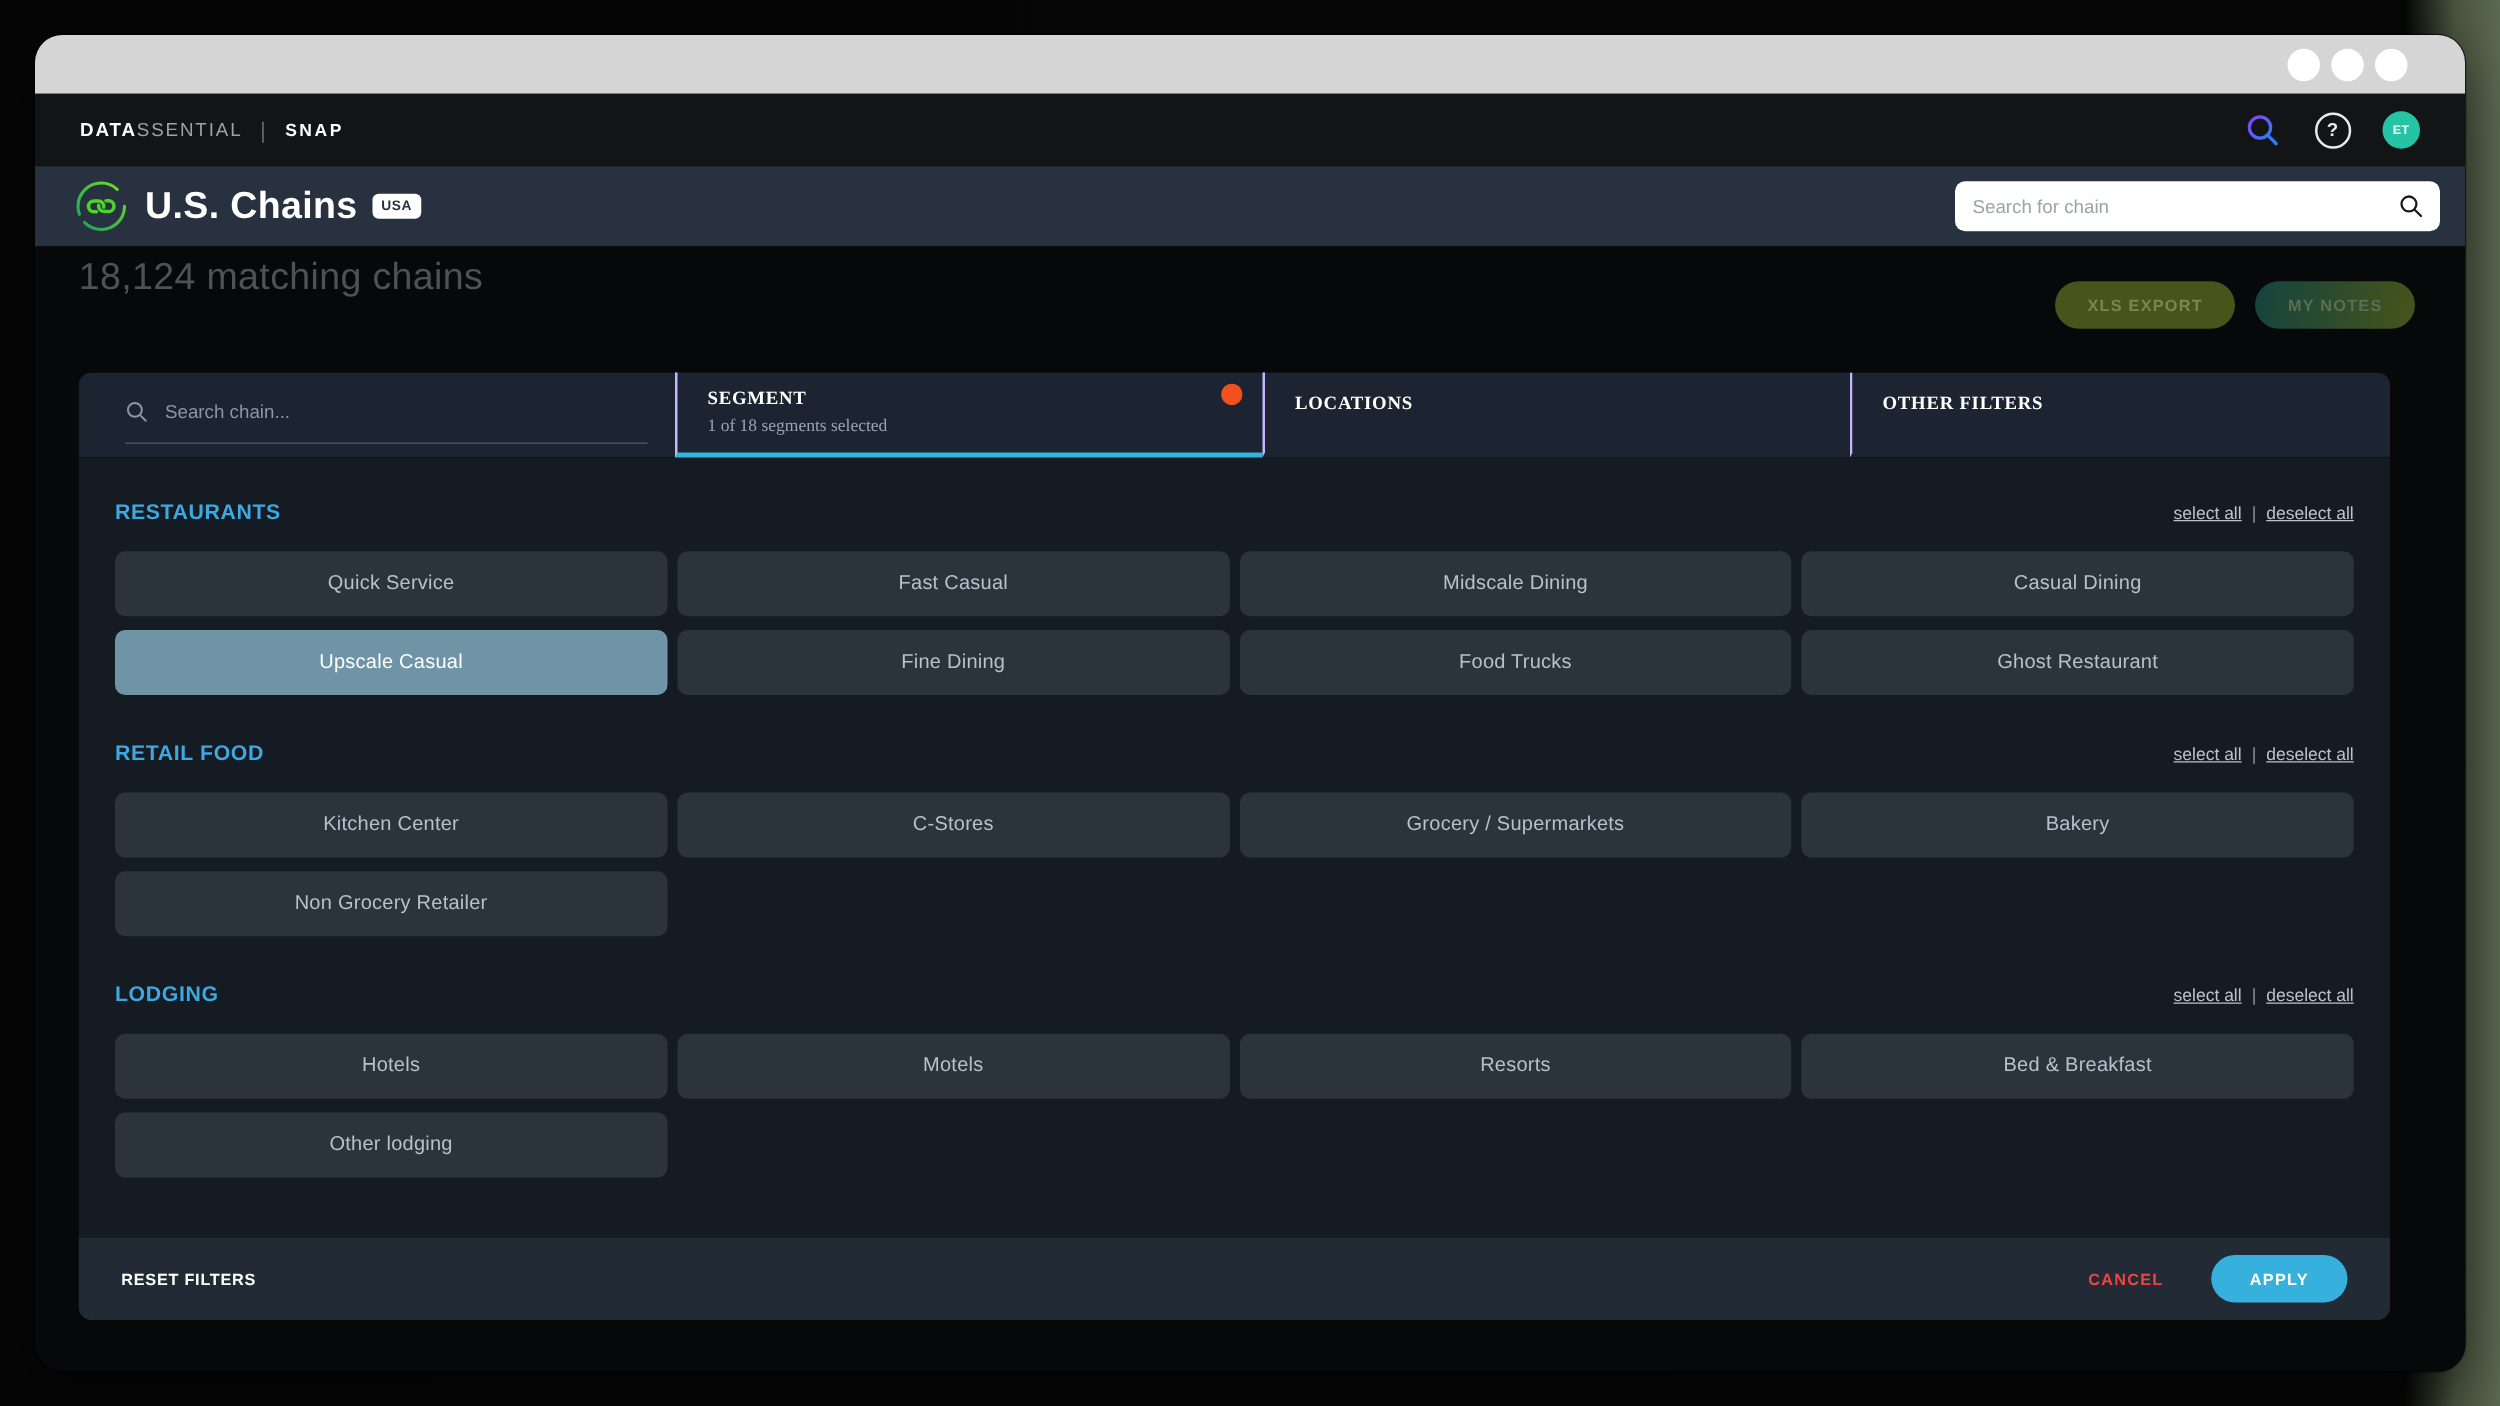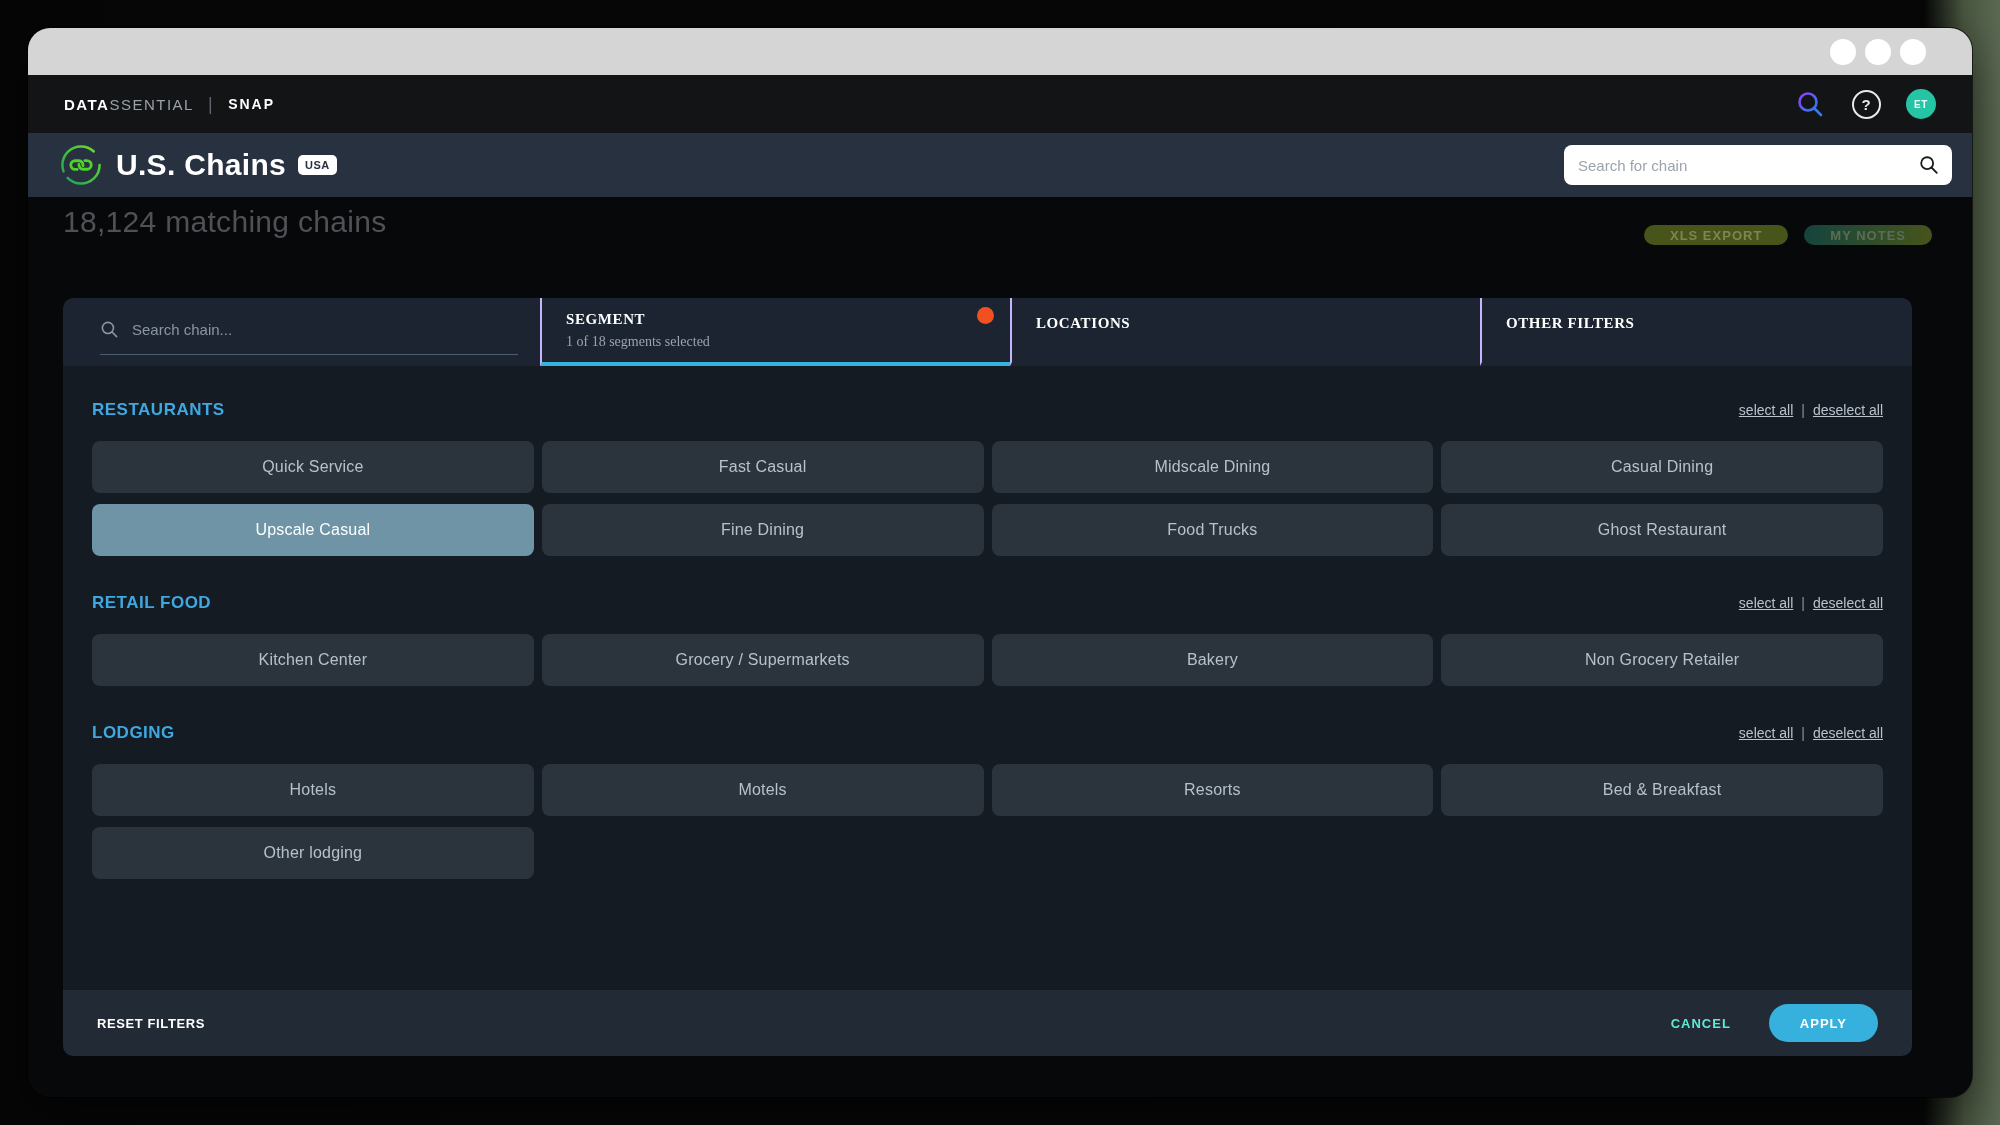--- a/index.html
+++ b/index.html
@@ -39,21 +39,21 @@
     padding:4px 7px; margin-left:12px; letter-spacing:.5px; }
   .chain-search-box { margin-left:auto; width:388px; height:40px; background:#ffffff; border-radius:8px;
     display:flex; align-items:center; padding:0 12px 0 14px; }
   .chain-search-box input { flex:1; border:none; outline:none; font-size:15px; color:#333;
     font-family:"Liberation Sans", sans-serif; background:transparent; }
   .chain-search-box input::placeholder { color:#9ca3ab; }
   
   .content { position:relative; height:900px; background:#070809; }
   .matching { position:absolute; left:35px; top:8px; font-size:30px; font-weight:500; color:#4e5257; letter-spacing:.3px; }
   .top-actions { position:absolute; right:40px; top:28px; display:flex; gap:16px; }
-  .pill { height:20px; border-radius:19px; border:none; font-size:13px; font-weight:700; letter-spacing:1px;
+  .pill { height:38px; border-radius:19px; border:none; font-size:13px; font-weight:700; letter-spacing:1px;
     padding:0 26px; font-family:"Liberation Sans", sans-serif; cursor:pointer; }
   .pill-xls { background:#47541a; color:#7f8550; }
   .pill-notes { background:linear-gradient(100deg,#14443e,#47541a); color:#5d6d55; }
   
   .modal { position:absolute; left:35px; top:101px; width:1849px; }
   .tab-row { display:flex; height:68px; }
   .tab-cell { background:#1b2430; position:relative; border-bottom:4px solid transparent; }
   .tab-cell + .tab-cell { border-left:2px solid #c4b5fd;font-family:Liberation Serif, serif; }
   .cell-search { width:477px; border-top-left-radius:10px; }
   .cell-segment { width:470px; border-bottom-color:#35b2de; }
@@ -74,21 +74,21 @@
   .section-links a { color:#b9c3ce; text-decoration:underline; cursor:pointer; }
   .section-links .ldiv { color:#8a95a1; margin:0 8px; text-decoration:none; }
   .seg-grid { display:grid; grid-template-columns:repeat(4,1fr); gap:11px 8px; }
   .seg-btn { height:52px; background:#2b343d; border:none; border-radius:8px; color:#b5c1cb; font-size:16px;
     font-family:"Liberation Sans", sans-serif; cursor:pointer; letter-spacing:.2px; }
   .seg-btn.selected { background:#6e94a6; color:#ffffff; font-weight:500; }
   .section-gap { margin-top:37px; }
   .panel-footer { background:#212a35; height:66px; border-radius:0 0 10px 10px; display:flex; align-items:center; padding:0 34px; }
   .reset-link { color:#ffffff; font-size:13px; font-weight:700; letter-spacing:.6px; cursor:pointer; }
   .footer-spacer { flex:1; }
-  .cancel-btn { background:none; border:none; color:#5eead4; font-size:13px; font-weight:700; letter-spacing:1px;
+  .cancel-btn { background:none; border:none; color:#ef4444; font-size:13px; font-weight:700; letter-spacing:1px;
     margin-right:38px; font-family:"Liberation Sans", sans-serif; cursor:pointer; }
   .apply-btn { background:#36b1dd; border:none; color:#ffffff; font-size:13px; font-weight:700; letter-spacing:1px;
     height:38px; padding:0 31px; border-radius:19px; font-family:"Liberation Sans", sans-serif; cursor:pointer; }
 </style>
 </head>
 <body>
 
 <div class="window">
 
   <div class="titlebar">
@@ -206,20 +206,21 @@
           </div>
 
         <div class="section-head section-gap">
           <span class="section-title">RETAIL FOOD</span>
           <span class="section-links">
             <a>select all</a><span class="ldiv">|</span><a>deselect all</a>
           </span>
         </div>
         <div class="seg-grid">
             <button class="seg-btn">Kitchen Center</button>
+            <button class="seg-btn">C-Stores</button>
             <button class="seg-btn">Grocery / Supermarkets</button>
             <button class="seg-btn">Bakery</button>
             <button class="seg-btn">Non Grocery Retailer</button>
           </div>
 
         <div class="section-head section-gap">
           <span class="section-title">LODGING</span>
           <span class="section-links">
             <a>select all</a><span class="ldiv">|</span><a>deselect all</a>
           </span>

